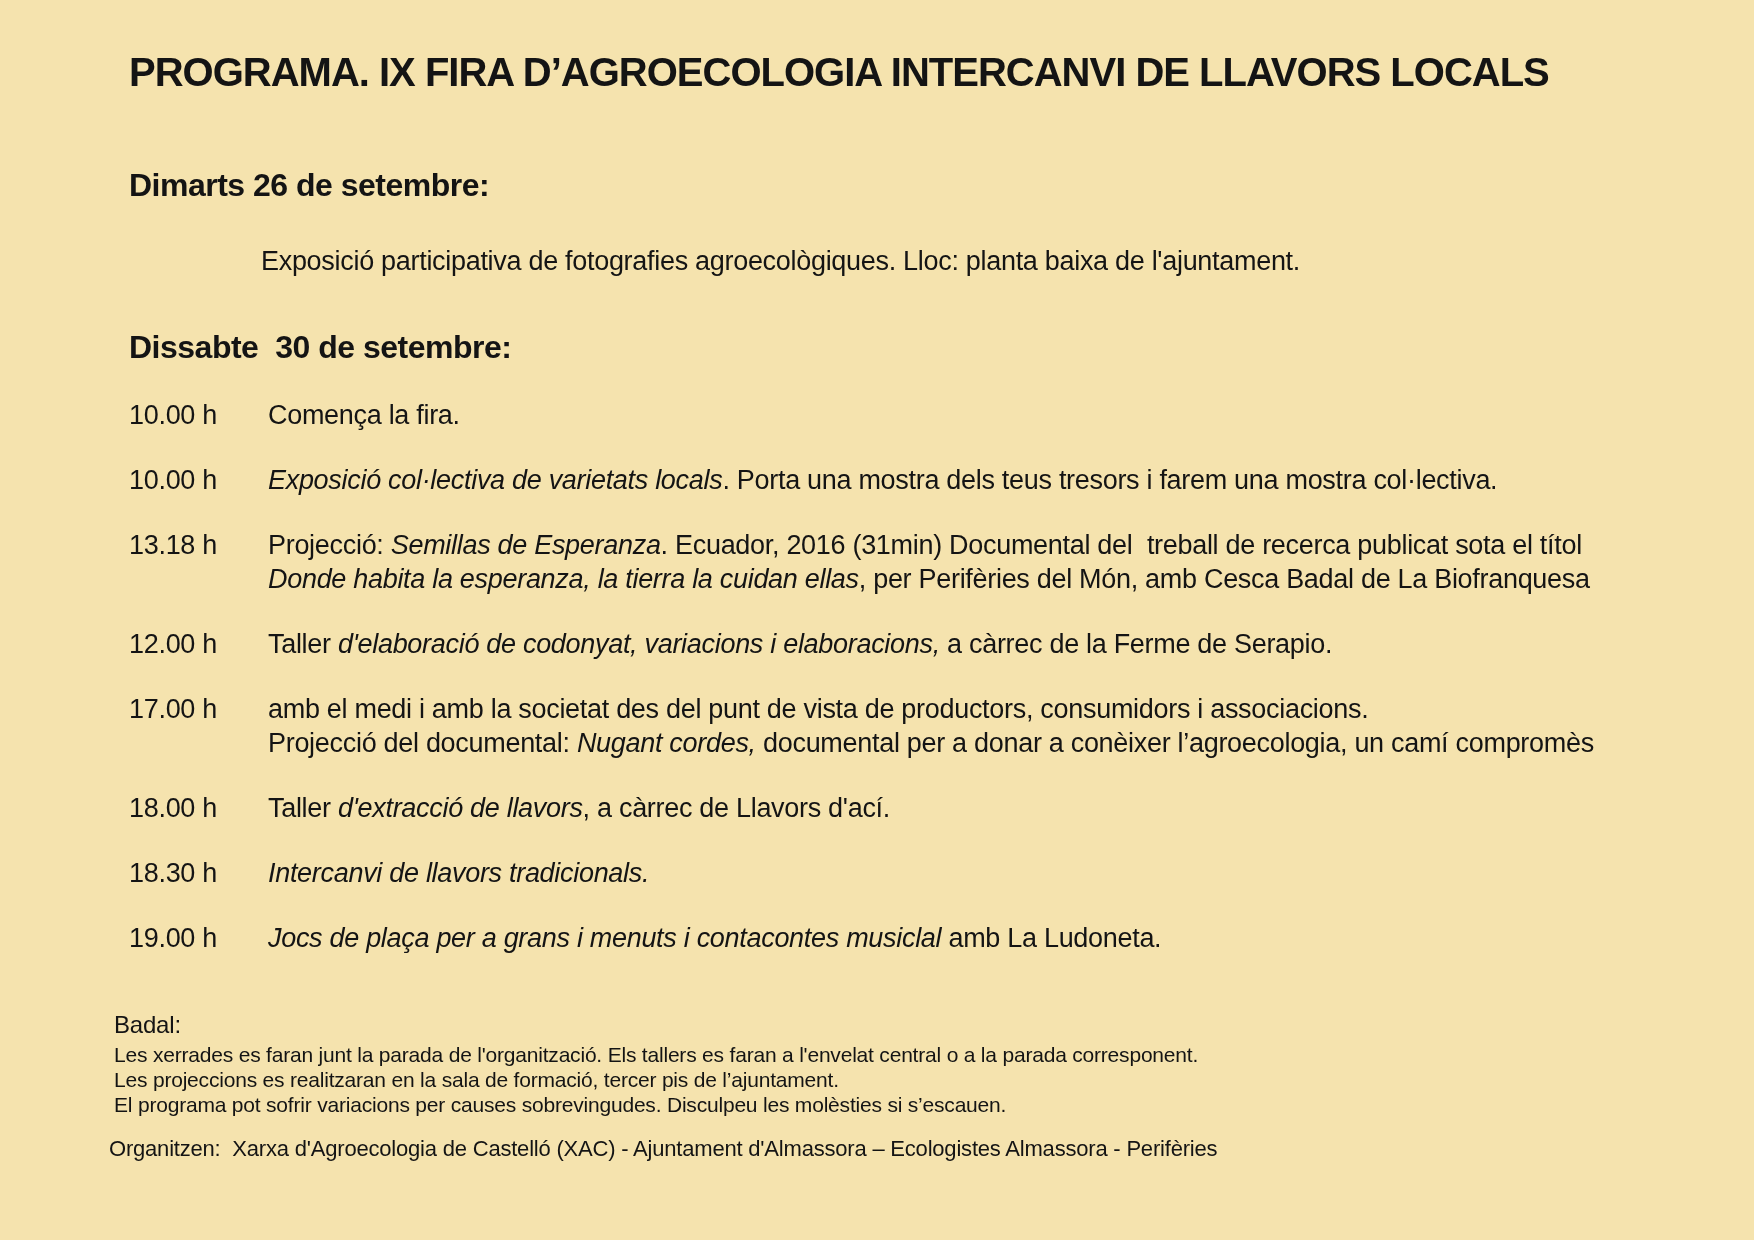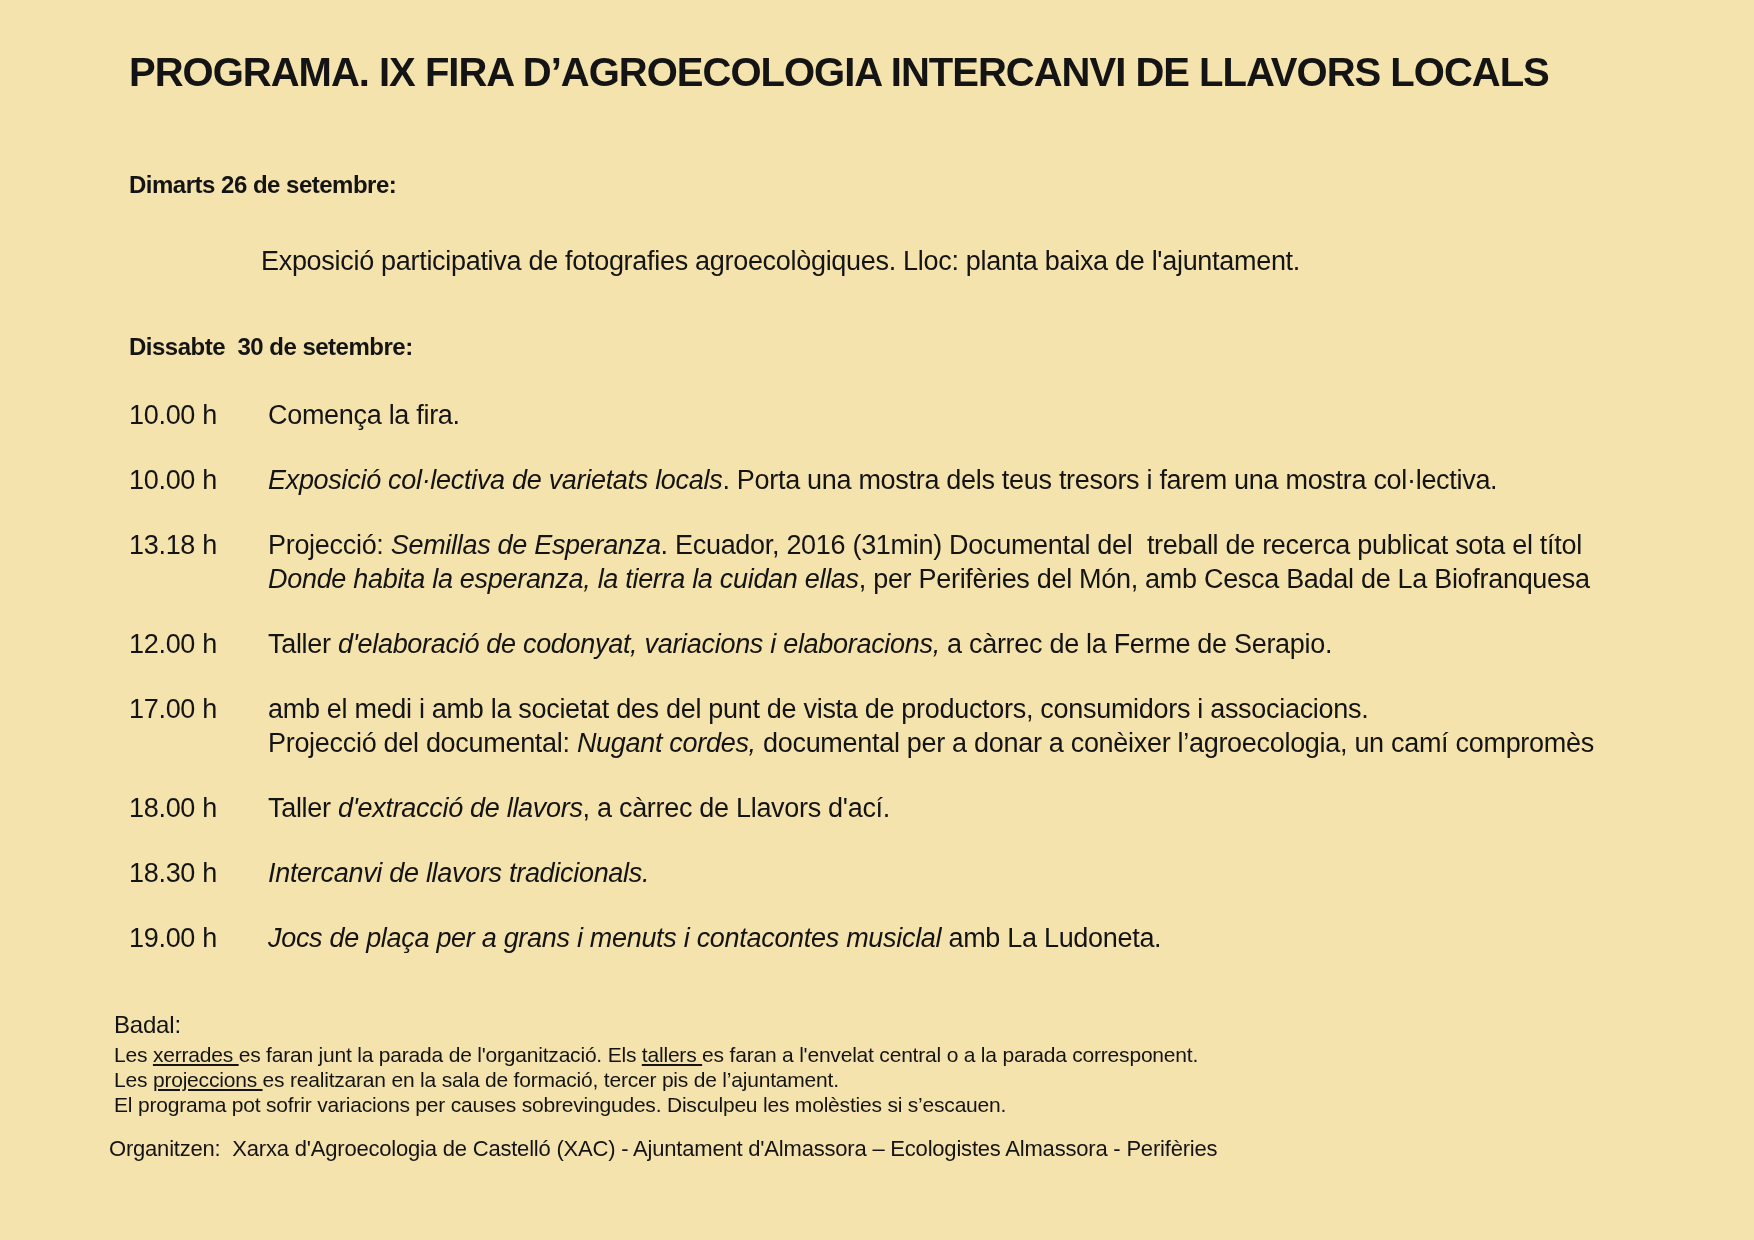--- a/index.html
+++ b/index.html
@@ -9,42 +9,42 @@
     color:#141414;
     font-family:"Liberation Sans","DejaVu Sans",sans-serif;
     overflow:hidden;
   }
   .page{padding:50px 0 0 129px;width:1600px;}
   .title{
     font-size:40px;font-weight:bold;letter-spacing:-1px;
     line-height:44px;margin:0;white-space:pre-wrap;
   }
   .day-heading{
-    font-size:24px;font-weight:bold;letter-spacing:-0.5px;
+    font-size:32px;font-weight:bold;letter-spacing:-0.5px;
     line-height:38px;margin:0;white-space:pre-wrap;
   }
   .h-dimarts{margin-top:72px;}
   .h-dissabte{margin-top:50px;}
   .day-intro{
     font-size:27px;letter-spacing:-0.3px;line-height:34px;
     margin:40px 0 0 132px;white-space:pre-wrap;
   }
   .schedule{margin-top:32px;}
   .row{display:flex;margin-bottom:31px;}
   .time{
     flex:0 0 139px;font-size:27px;letter-spacing:-0.3px;line-height:34px;
     white-space:pre-wrap;
   }
   .desc{font-size:27px;letter-spacing:-0.3px;line-height:34px;}
   .desc .line{white-space:pre-wrap;}
   .desc em{}
   .notes{margin-top:56px;font-size:21px;line-height:25px;letter-spacing:-0.2px;margin-left:-15px;}
   .notes-title{font-size:24px;line-height:28px;margin-bottom:3px;white-space:pre-wrap;}
   .notes .nline{white-space:pre-wrap;}
-  .notes .u{text-decoration:underline;}
+  .notes .u{}
   .credits{margin-top:18px;font-size:22px;line-height:28px;letter-spacing:-0.2px;margin-left:-20px;}
   .credits p{margin:0;white-space:pre-wrap;}
 </style>
 </head>
 <body>
 
 <div class="page">
   <h1 class="title">PROGRAMA. IX FIRA D’AGROECOLOGIA INTERCANVI DE LLAVORS LOCALS</h1>
 
   <section>

